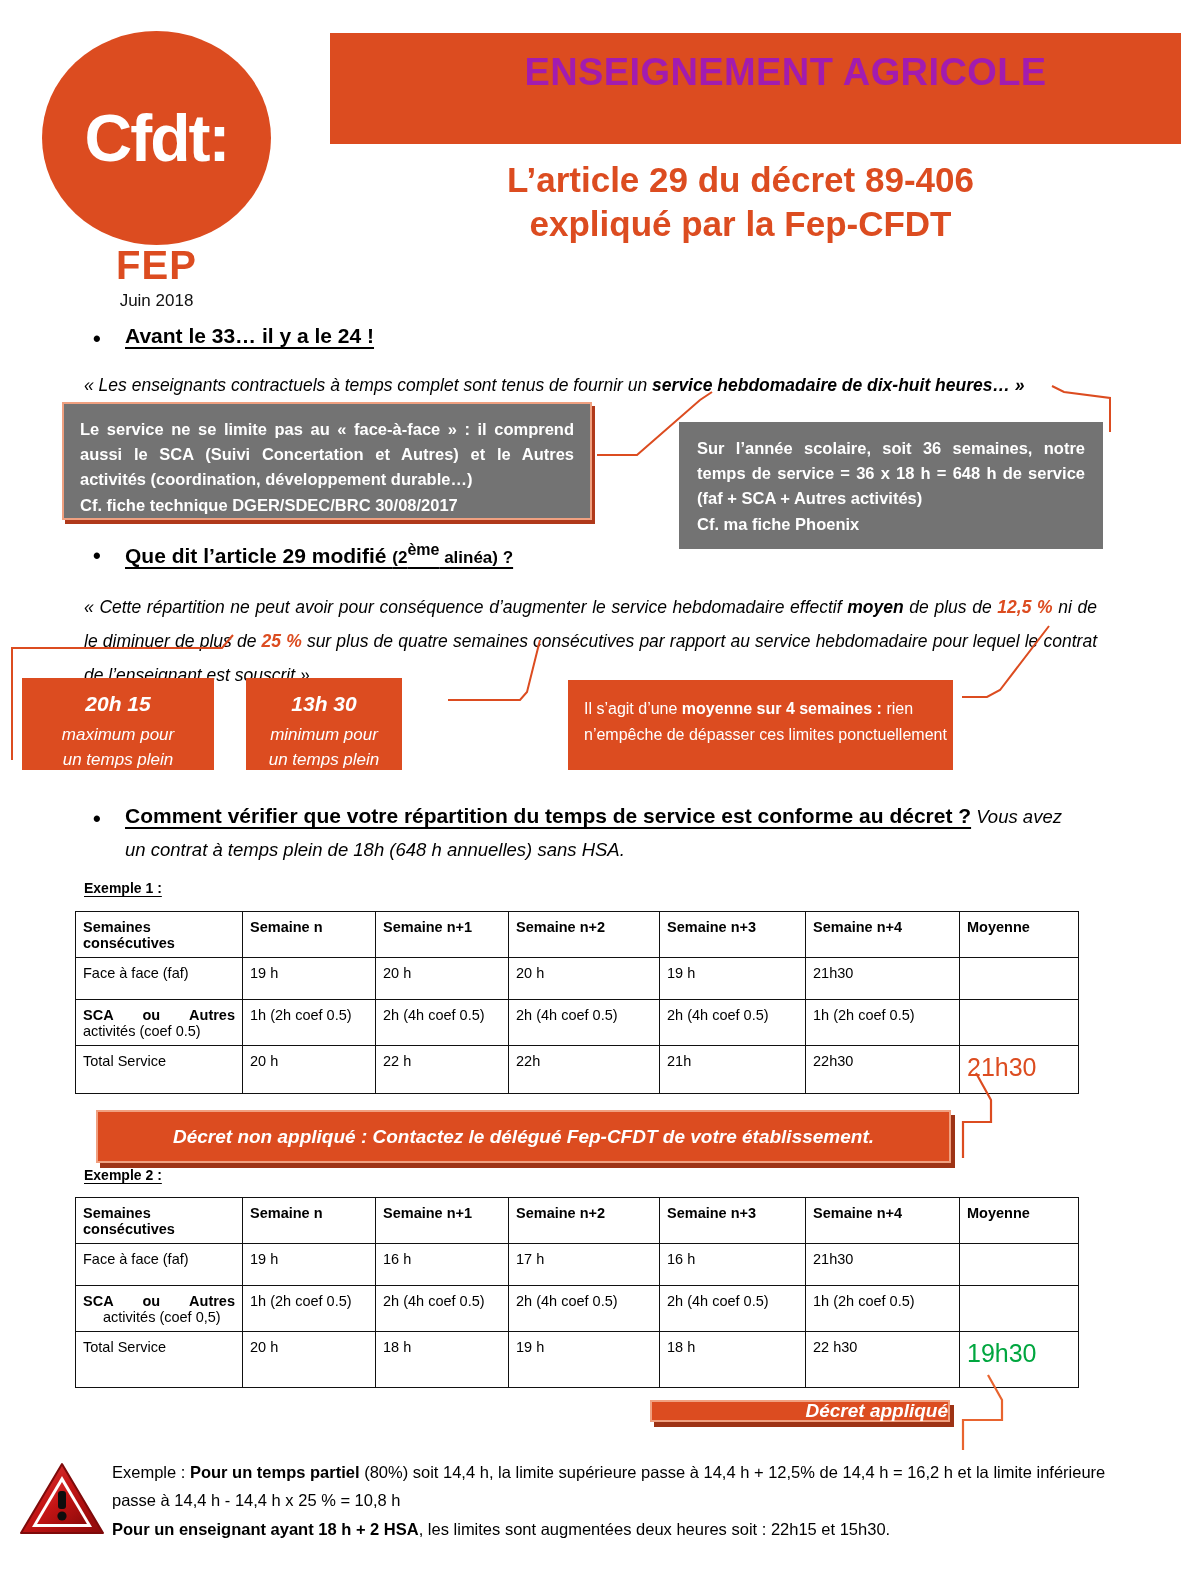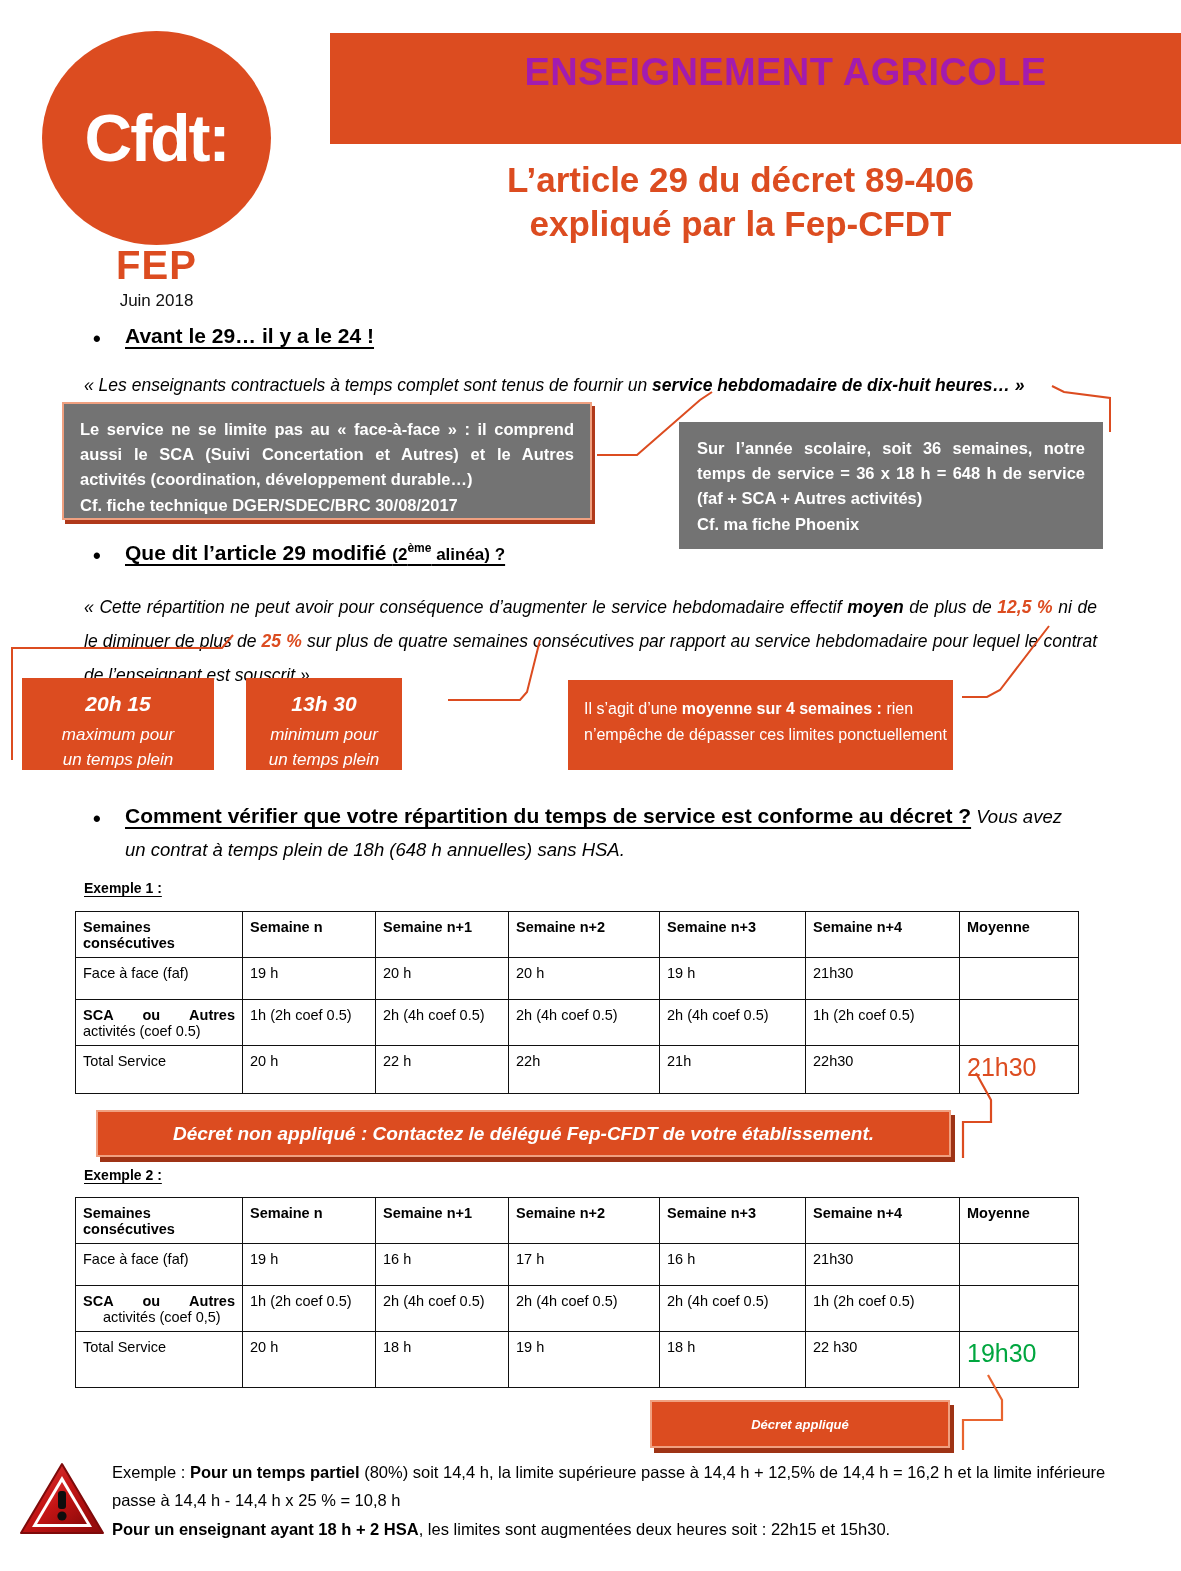--- a/index.html
+++ b/index.html
@@ -119,21 +119,21 @@
   .bullet-heading .dot {
     position: absolute;
     left: -32px;
     top: 2px;
     font-size: 22px;
   }
   .bullet-heading .underlined {
     text-decoration: underline;
     text-underline-offset: 4px;
   }
-  .sup { font-size: 12px; vertical-align: super; }
+  .sup { font-size: 16px; vertical-align: super; }
 
   .quote-text {
     position: absolute;
     font-style: italic;
     font-size: 17.5px;
     line-height: 1.95;
     color: #000;
   }
   .quote-text b { font-weight: bold; }
   .pct { color: #DC4C20; font-weight: bold; font-style: italic; }
@@ -287,21 +287,21 @@
   <div class="logo-fep">FEP</div>
   <div class="logo-date">Juin 2018</div>
 
   <div class="doc-subtitle">
     <span>L’article 29 du décret 89-406</span><br>
     <span>expliqué par la Fep-CFDT</span>
   </div>
 
   <div class="bullet-heading" style="left:125px; top:324px;">
     <span class="dot">•</span>
-    <span class="underlined">Avant le 29… il y a le 24 !</span>
+    <span class="underlined">Avant le 33… il y a le 24 !</span>
   </div>
 
   <div class="quote-text" style="left:84px; top:368px; width:1015px;">
     <span>« Les enseignants contractuels à temps complet sont tenus de fournir un </span><b>service hebdomadaire de dix-huit heures… »</b>
   </div>
 
   <div class="obox bordered" style="left:62px; top:402px; width:530px; height:118px; padding:13px 16px 10px 16px;">
     <div class="obox-body justify">Le service ne se limite pas au « face-à-face » : il comprend aussi le SCA (Suivi Concertation et Autres) et le Autres activités (coordination, développement durable…)</div>
     <div class="obox-body" style="margin-top:1px;">Cf. fiche technique DGER/SDEC/BRC 30/08/2017</div>
   </div>
@@ -391,21 +391,21 @@
         <td>20 h</td>
         <td>22 h</td>
         <td>22h</td>
         <td>21h</td>
         <td>22h30</td>
         <td class="avg-orange">21h30</td>
       </tr>
     </tbody>
   </table>
 
-  <div class="banner shadow" style="left:96px; top:1110px; width:855px; height:47px; font-size:19px;">
+  <div class="banner shadow" style="left:96px; top:1110px; width:855px; height:53px; font-size:19px;">
     <span>Décret non appliqué : Contactez le délégué Fep-CFDT de votre établissement.</span>
   </div>
 
   <div class="ex-label" style="left:84px; top:1167px;">Exemple 2 :</div>
 
   <table class="svc" style="left:75px; top:1197px; width:1003px;">
     <colgroup>
       <col style="width:167px">
         <col style="width:133px">
         <col style="width:133px">
@@ -452,21 +452,21 @@
         <td>20 h</td>
         <td>18 h</td>
         <td>19 h</td>
         <td>18 h</td>
         <td>22 h30</td>
         <td class="avg-green">19h30</td>
       </tr>
     </tbody>
   </table>
 
-  <div class="banner shadow" style="left:650px; top:1400px; width:300px; height:48px; font-size:13px;">
+  <div class="banner shadow" style="left:650px; top:1400px; width:300px; height:22px; font-size:19px;justify-content:flex-end;">
     <span>Décret appliqué</span>
   </div>
 
   <div class="warn-icon">
     <svg viewBox="0 0 88 78" width="88" height="78" aria-hidden="true">
       <defs>
         <linearGradient id="wg" x1="0" y1="0" x2="1" y2="1">
           <stop offset="0%" stop-color="#E04040"></stop>
           <stop offset="45%" stop-color="#C41414"></stop>
           <stop offset="100%" stop-color="#8C0A0A"></stop>

